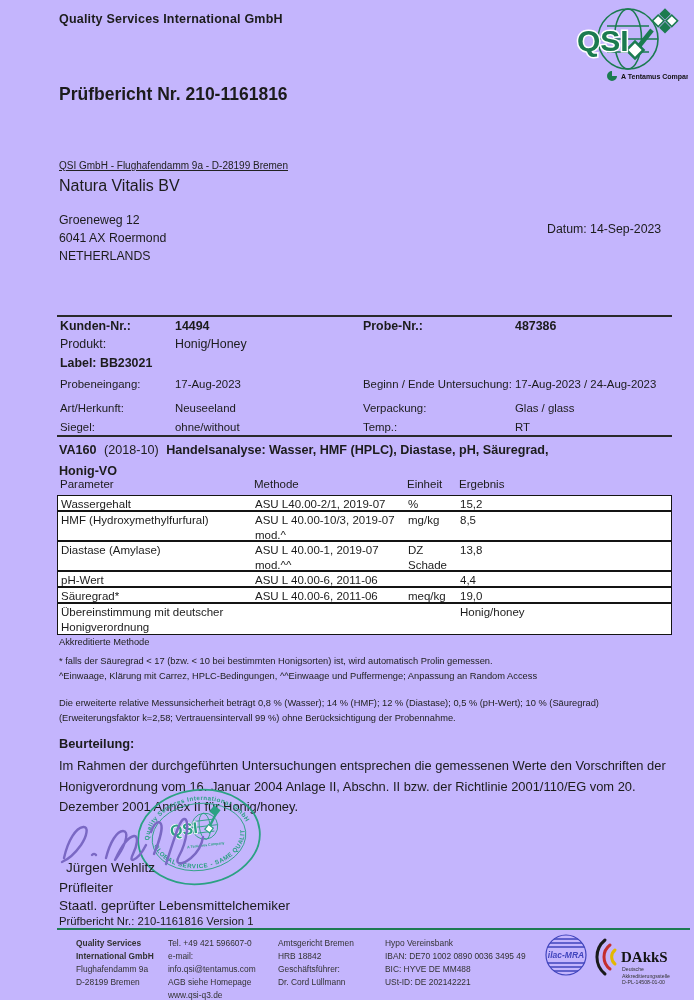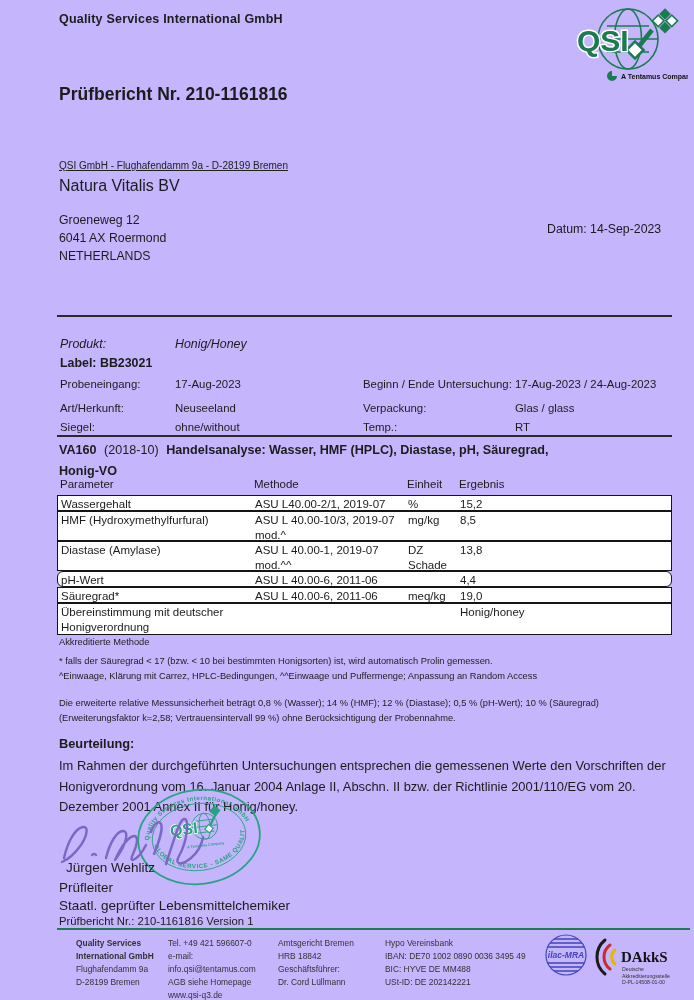--- a/index.html
+++ b/index.html
@@ -93,21 +93,27 @@
   <div class="abs title">Prüfbericht Nr. 210-1161816</div>
 
   <div class="abs sender">QSI GmbH - Flughafendamm 9a - D-28199 Bremen</div>
   <div class="abs rcpt-name">Natura Vitalis BV</div>
   <div class="abs rcpt-street">Groeneweg 12</div>
   <div class="abs rcpt-city">6041 AX Roermond</div>
   <div class="abs rcpt-country">NETHERLANDS</div>
   <div class="abs datum">Datum: 14-Sep-2023</div>
 
   <div class="abs info-table">
-    <div class="irow big" style="top:20px;font-style:italic;">
+    <div class="irow big" style="top:2px;">
+      <span class="b">Kunden-Nr.:</span>
+      <span class="b">14494</span>
+      <span class="b">Probe-Nr.:</span>
+      <span class="b">487386</span>
+    </div>
+    <div class="irow big" style="top:20px;">
       <span>Produkt:</span>
       <span>Honig/Honey</span>
       <span></span>
         <span></span>
     </div>
     <div class="irow big" style="top:39px;">
       <span class="b" style="grid-column:1 / span 2;">Label: BB23021</span>
       <span></span>
         <span></span>
     </div>
@@ -166,21 +172,21 @@
       <div class="cell">
           <div>ASU L 40.00-1, 2019-07</div>
           <div>mod.^^</div>
         </div>
       <div class="cell">
           <div>DZ</div>
           <div>Schade</div>
         </div>
       <div class="cell"><span>13,8</span></div>
     </div>
-    <div class="arow" style="height:16px;border-radius:6px;">
+    <div class="arow" style="height:16px;">
       <div class="cell"><span>pH-Wert</span></div>
       <div class="cell"><span>ASU L 40.00-6, 2011-06</span></div>
       <div class="cell"><span></span></div>
       <div class="cell"><span>4,4</span></div>
     </div>
     <div class="arow" style="height:16px;">
       <div class="cell"><span>Säuregrad*</span></div>
       <div class="cell"><span>ASU L 40.00-6, 2011-06</span></div>
       <div class="cell"><span>meq/kg</span></div>
       <div class="cell"><span>19,0</span></div>

